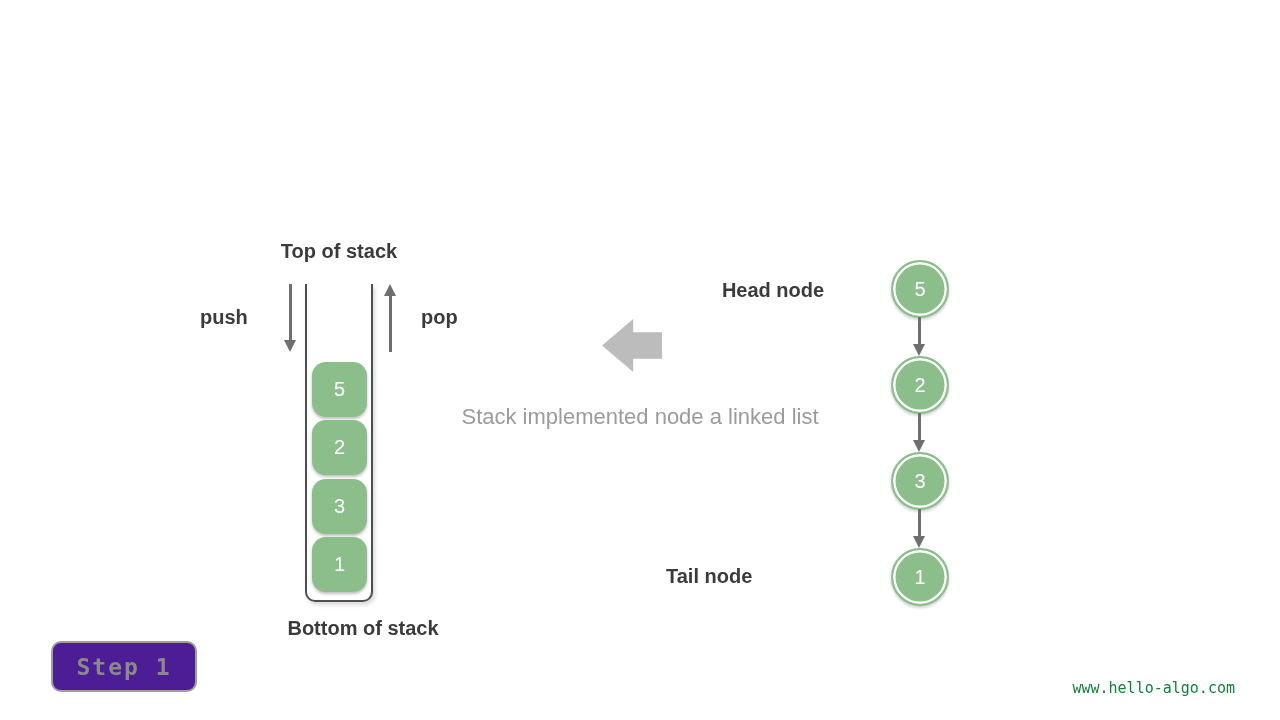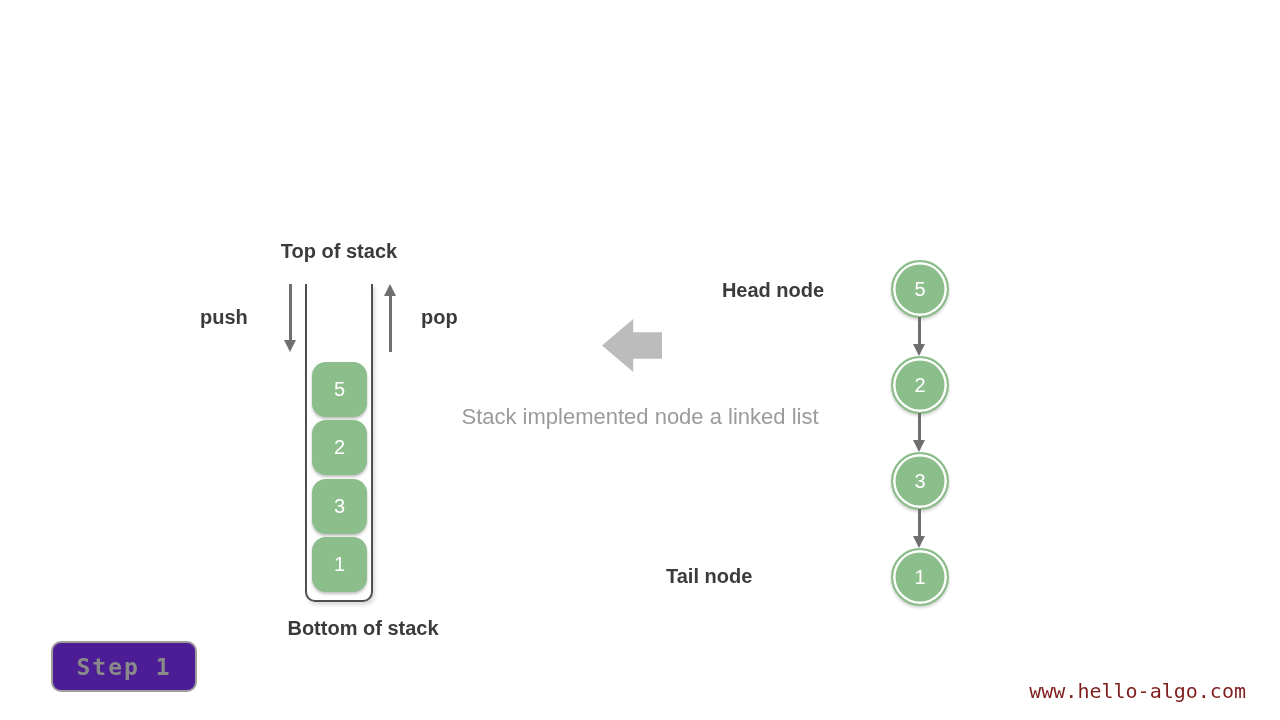--- a/index.html
+++ b/index.html
@@ -102,24 +102,24 @@
     font-family: "DejaVu Sans Mono", monospace;
     font-weight: bold;
     font-size: 23px;
     letter-spacing: 2px;
     color: #8a8a8a;
     margin-left: 16px;
   }
 
   
   .watermark {
-    right: 34px; top: 679px;
+    right: 45px; top: 679px;
     font-family: "DejaVu Sans Mono", monospace;
-    font-size: 20px;
-    color: #7f1d1d;
+    font-size: 15px;
+    color: #15803d;
     white-space: nowrap;
   }
 </style>
 </head>
 <body>
 
 <div class="canvas">
 
   <div class="abs bold-label" style="left: 339px; top: 240px; transform: translateX(-50%);">Top of stack</div>
 

